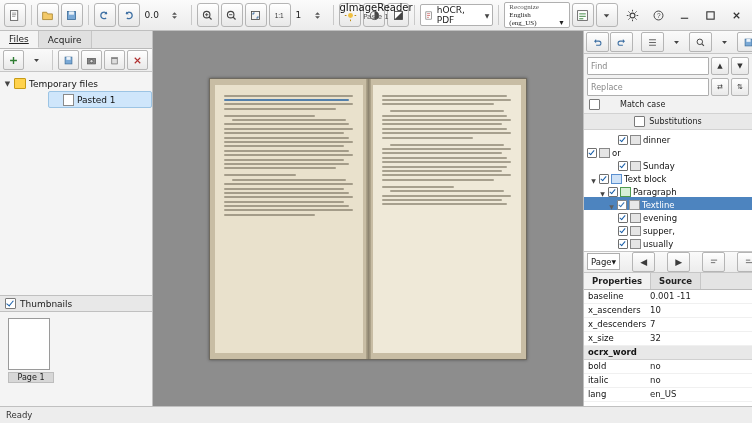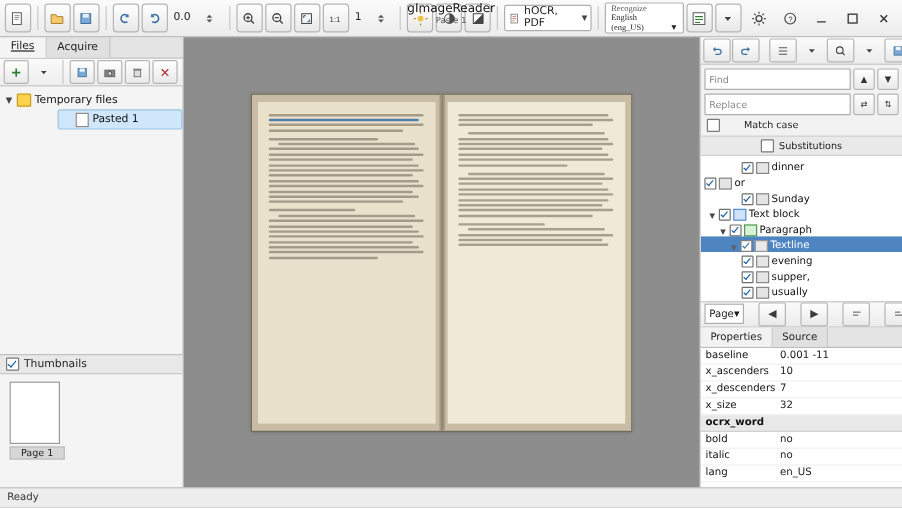--- a/index.html
+++ b/index.html
@@ -109,21 +109,21 @@
   .tvrow.hl{background:#2f6fb5;color:#fff;}
   .tvchk{width:8px;height:8px;border:1px solid #6f6f6f;background:#fff;border-radius:1px;position:relative;flex:0 0 auto;}
   .tvchk:after{content:"";position:absolute;left:2px;top:0px;width:2px;height:5px;border:solid #1a5fa8;border-width:0 1.5px 1.5px 0;transform:rotate(40deg);}
   .tvtw{width:7px;font-size:6px;color:#444;text-align:center;flex:0 0 auto;}
   .blkicon{width:9px;height:8px;border:1px solid #5a8fd0;background:#cfe2f7;flex:0 0 auto;}
   .blkicon.green{border-color:#4f9a4f;background:#d8f0d8;}
   .blkicon.gray{border-color:#888;background:#e5e5e5;}
   .pagerow{height:20px;display:flex;align-items:center;gap:12px;padding:0 3px;background:linear-gradient(#fafafa,#ececec);border-top:1px solid #c6c6c6;border-bottom:1px solid #c6c6c6;font-size:8.5px;}
   .pagesel{flex:1;height:15px;border:1px solid #aeaeae;background:#fff;display:flex;align-items:center;justify-content:space-between;padding:0 3px;}
   .proptabs{display:flex;height:16px;background:#e4e4e4;border-bottom:1px solid #bbb;}
-  .ptab{padding:0 8px;display:flex;align-items:center;font-size:8.5px;color:#222;border-right:1px solid #c6c6c6;background:#e0e0e0;}
+  .ptab{padding:0 8px;display:flex;align-items:center;font-size:8.5px;color:#222;border-right:1px solid #c6c6c6;background:#e0e0e0;font-weight:bold;}
   .ptab.active{background:#f2f2f2;}
   .proplist{flex:1;background:#fff;overflow:hidden;}
   .prow{display:flex;height:13px;align-items:center;font-size:8.5px;border-bottom:1px solid #f0f0f0;}
   .prow.head{background:#e8e8e8;font-weight:bold;border-bottom:1px solid #d0d0d0;}
   .pk{width:62px;padding-left:4px;color:#111;overflow:hidden;white-space:nowrap;}
   .pv{flex:1;color:#222;overflow:hidden;white-space:nowrap;}
 
   
   .status{height:16px;min-height:16px;background:#ededed;border-top:1px solid #c0c0c0;display:flex;align-items:center;padding:0 6px;font-size:8.5px;color:#333;}
 </style>

